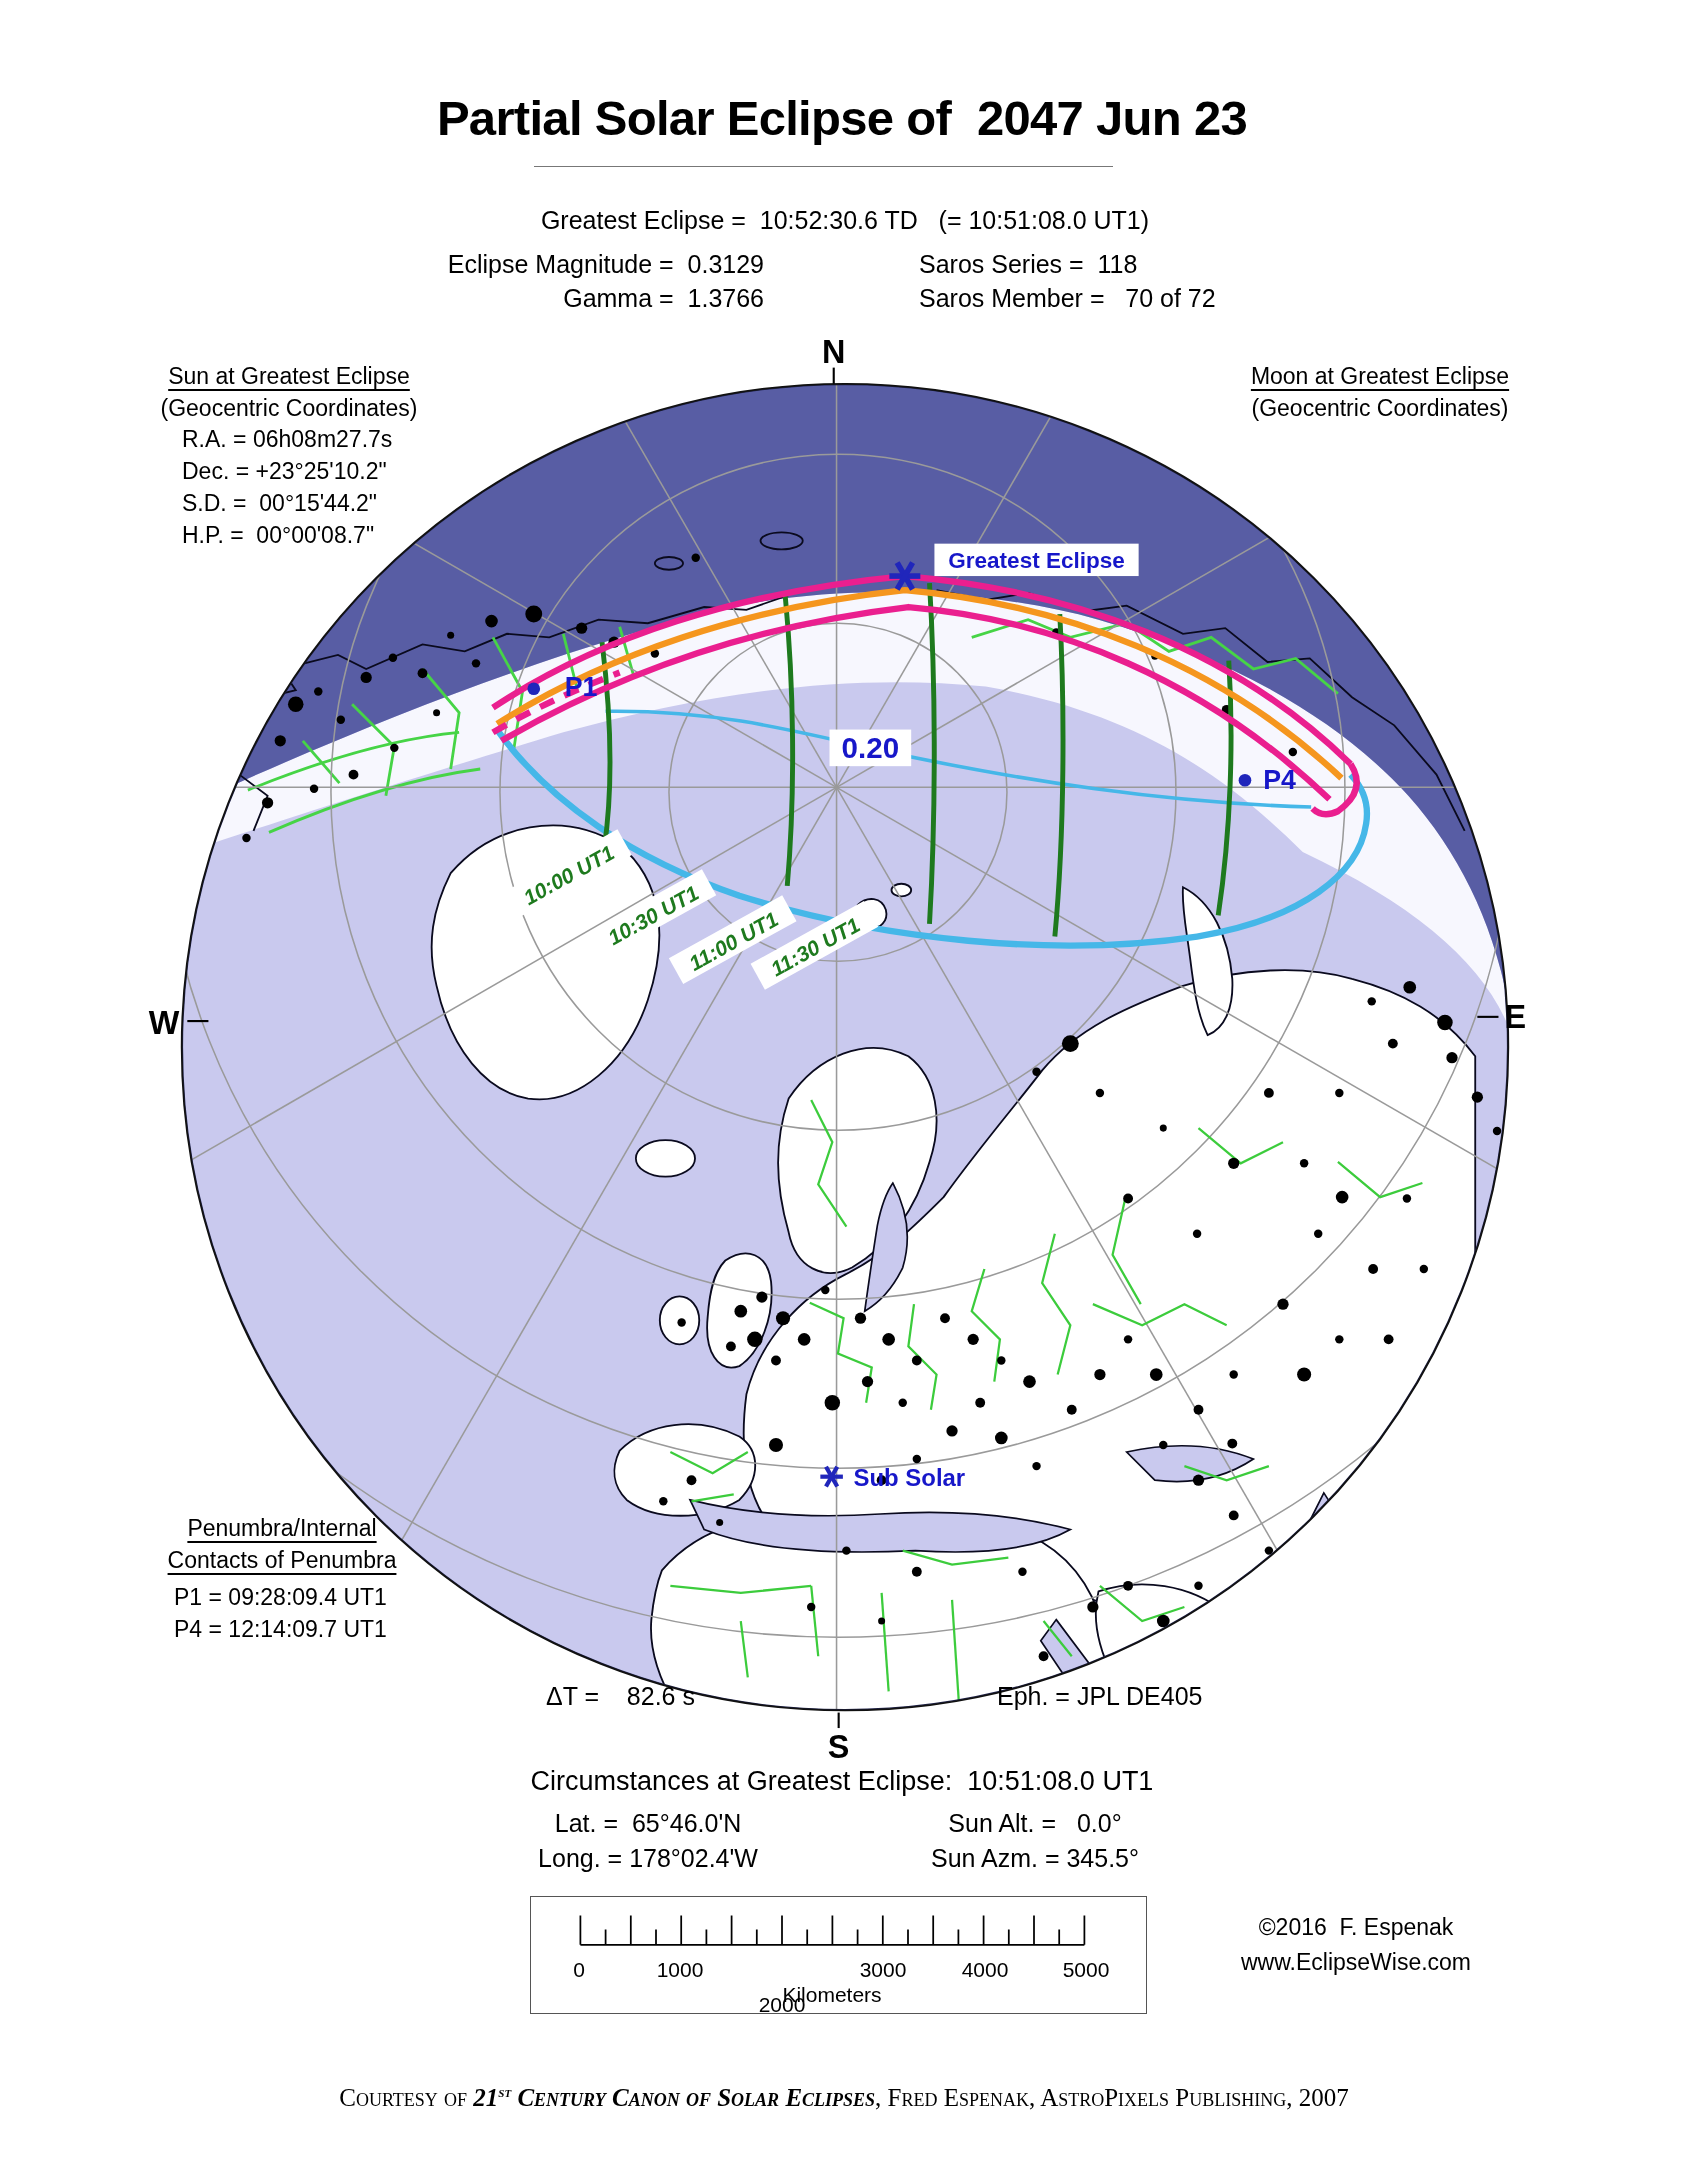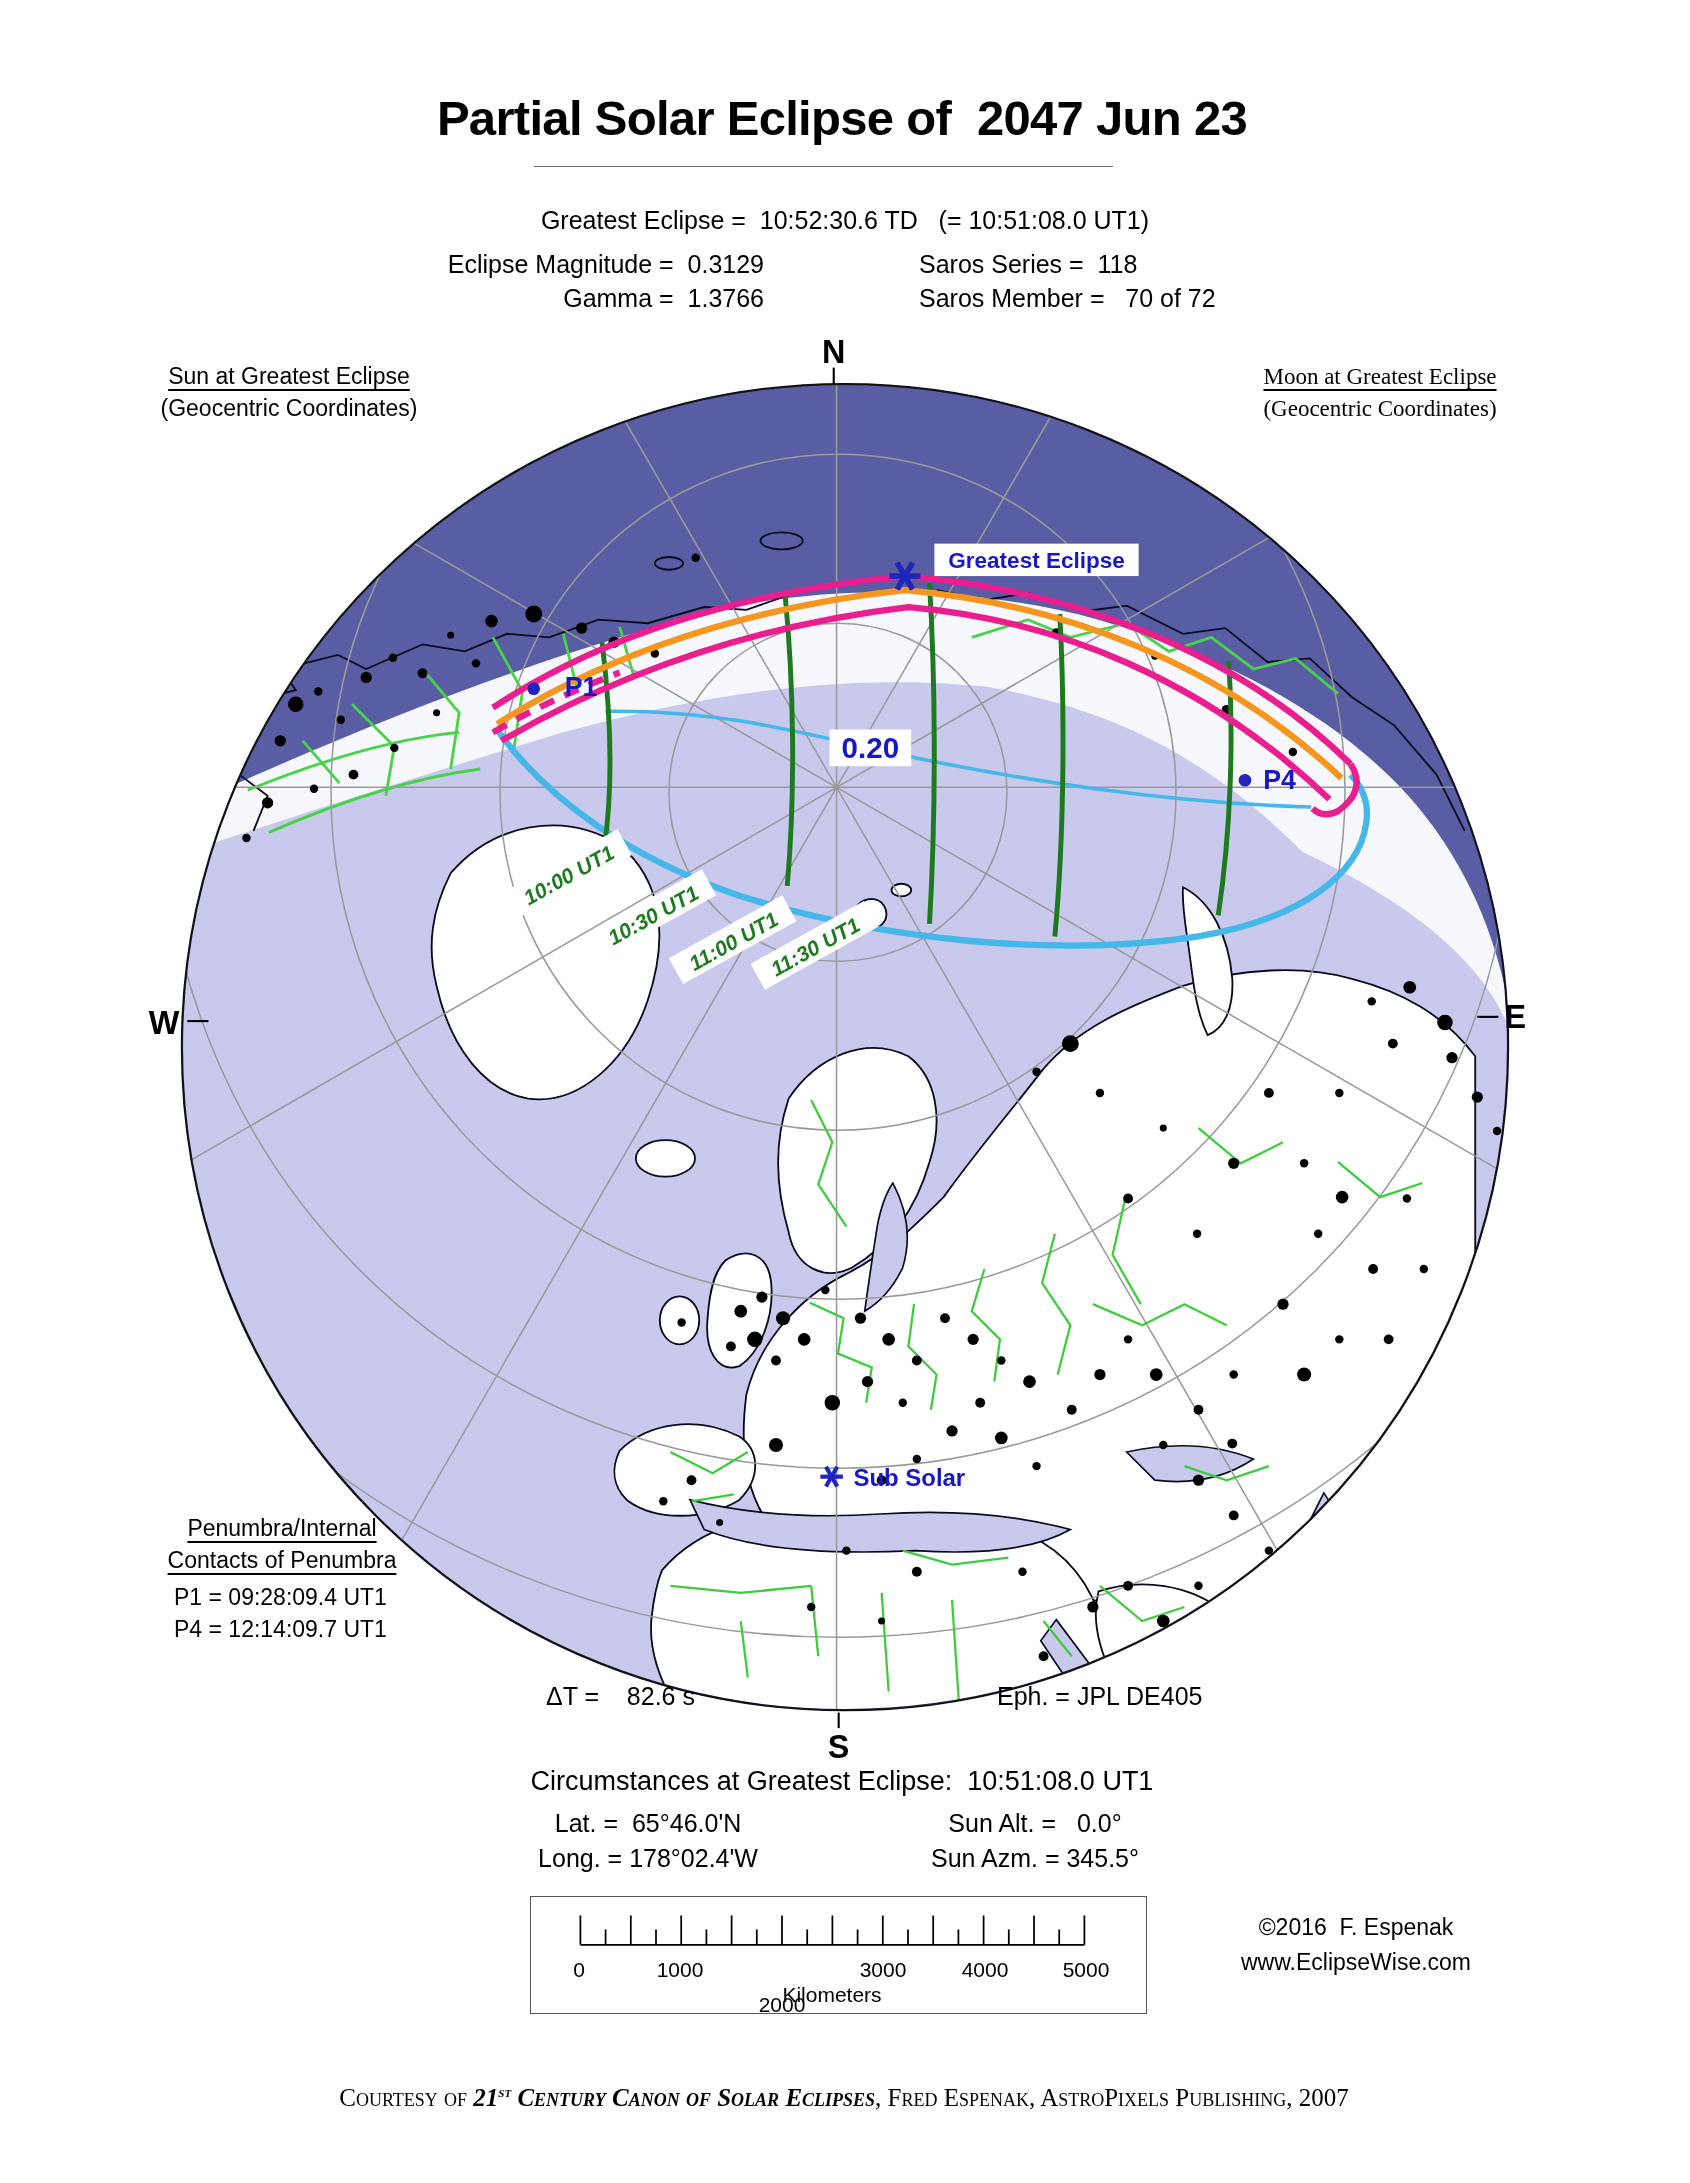--- a/index.html
+++ b/index.html
@@ -350,23 +350,29 @@
 <div class="abs hline ctr" style="left:845px;top:206px;">Greatest Eclipse =  10:52:30.6 TD   (= 10:51:08.0 UT1)</div>
 
 <div class="abs hline pre" style="left:412px;top:250px;width:352px;text-align:right;">Eclipse Magnitude =  0.3129</div>
 <div class="abs hline pre" style="left:919px;top:250px;">Saros Series =  118</div>
 <div class="abs hline pre" style="left:412px;top:284px;width:352px;text-align:right;">Gamma =  1.3766</div>
 <div class="abs hline pre" style="left:919px;top:284px;">Saros Member =   70 of 72</div>
 
 <div class="abs block" style="left:106px;top:361px;width:366px;text-align:center;">
   <div class="hd">Sun at Greatest Eclipse</div>
   <div>(Geocentric Coordinates)</div>
+  <div style="text-align:left;padding-left:76px;">
+    <div class="pre">R.A. = 06h08m27.7s</div>
+    <div class="pre">Dec. = +23°25'10.2"</div>
+    <div class="pre">S.D. =  00°15'44.2"</div>
+    <div class="pre">H.P. =  00°00'08.7"</div>
+  </div>
 </div>
 
-<div class="abs block" style="left:1197px;top:361px;width:366px;text-align:center;font-family:Liberation Serif, serif;">
+<div class="abs block" style="left:1197px;top:361px;width:366px;text-align:center;">
   <div class="hd">Moon at Greatest Eclipse</div>
   <div>(Geocentric Coordinates)</div>
 </div>
 
 <div class="abs block" style="left:113px;top:1513px;width:338px;text-align:center;">
   <div class="hd">Penumbra/Internal</div>
   <div class="hd">Contacts of Penumbra</div>
   <div style="text-align:left;padding-left:61px;padding-top:5.6px;">
     <div class="pre">P1 = 09:28:09.4 UT1</div>
     <div class="pre">P4 = 12:14:09.7 UT1</div>

